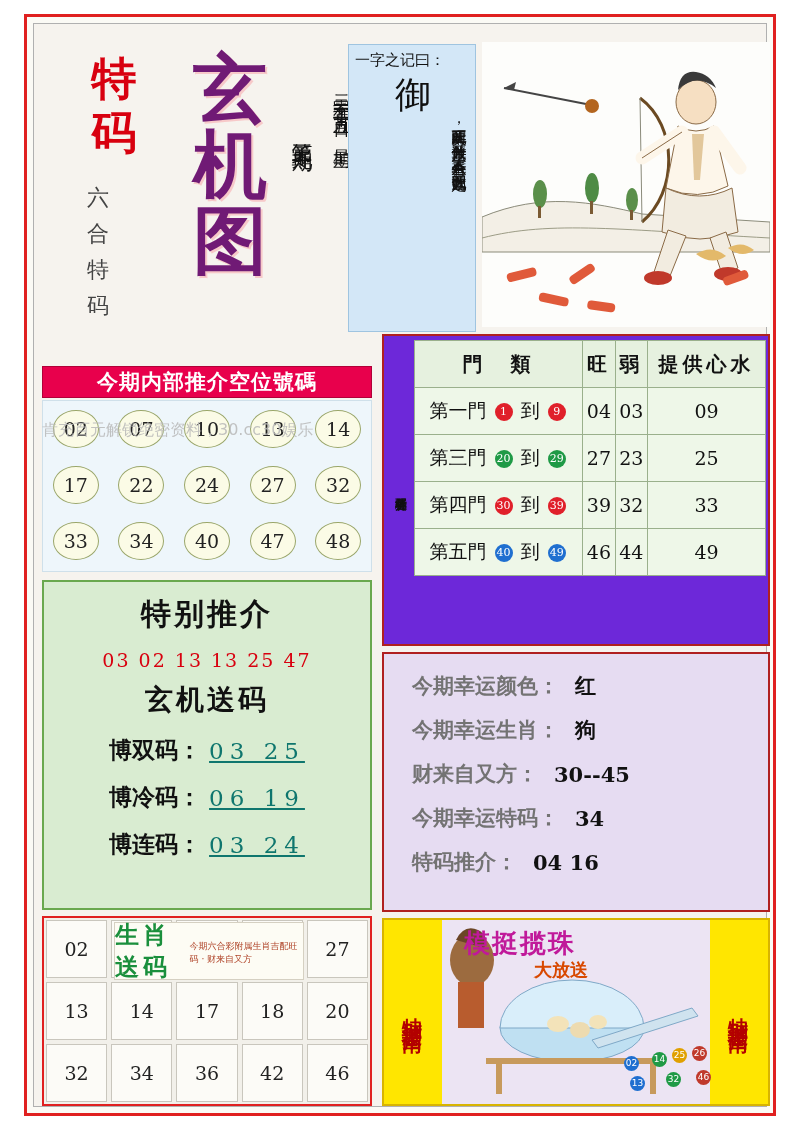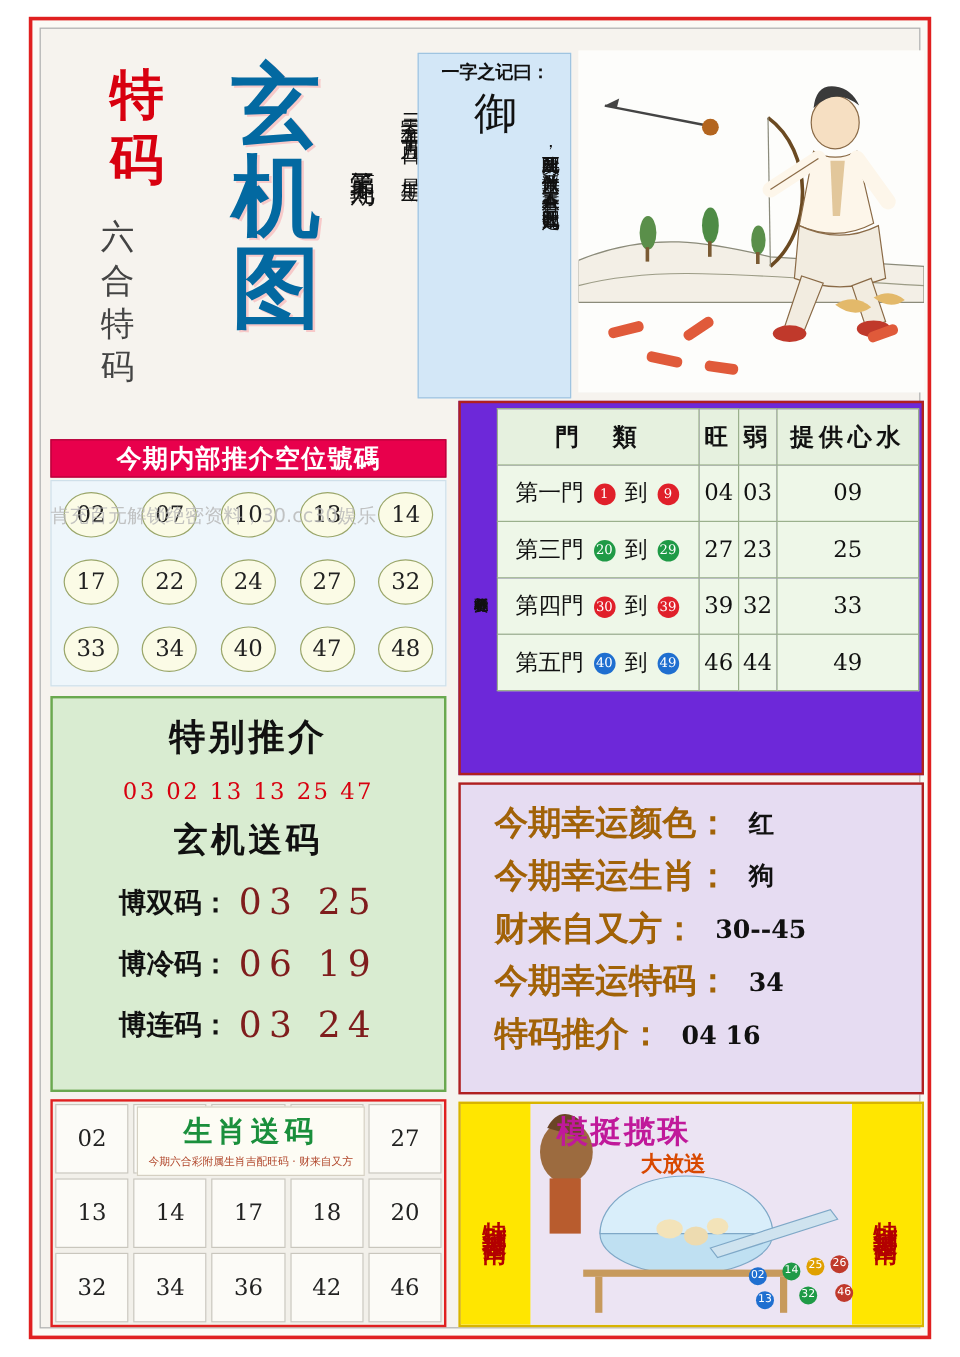--- a/index.html
+++ b/index.html
@@ -4,28 +4,28 @@
 <style>
   html,body{margin:0;padding:0;background:#ffffff;}
   body{width:800px;height:1131px;font-family:"DejaVu Sans","Liberation Sans",sans-serif;overflow:hidden;}
   .page{position:relative;width:800px;height:1131px;background:#ffffff;padding-left:20px;}
   .frame{position:absolute;left:24px;top:14px;width:752px;height:1102px;border:3px solid #e02020;background:#fbfaf5;box-sizing:border-box;}
   .inner{position:absolute;left:6px;top:6px;right:6px;bottom:6px;border:1px solid #b0b0b0;background:#f6f3ee;box-sizing:border-box;}
 
   
   .head{position:absolute;left:8px;top:6px;width:300px;height:330px;}
   .te-ma{position:absolute;left:30px;top:22px;width:86px;height:110px;color:#d8000f;font-family:"DejaVu Serif","Liberation Serif",serif;font-weight:bold;font-size:45px;line-height:54px;text-align:center;letter-spacing:2px;}
-  .liuhe{position:absolute;left:36px;top:150px;width:40px;height:150px;color:#444;font-family:"DejaVu Serif","Liberation Serif",serif;font-size:28px;line-height:36px;text-align:center;}
-  .xuanjitu{position:absolute;left:118px;top:20px;width:140px;height:300px;color:#0369a1;font-family:"DejaVu Serif","Liberation Serif",serif;font-weight:bold;font-size:74px;line-height:76px;text-align:center;text-shadow:2px 2px 0 #f7c9c9;}
+  .liuhe{position:absolute;left:36px;top:150px;width:40px;height:150px;color:#444;font-family:"DejaVu Serif","Liberation Serif",serif;font-size:22px;line-height:36px;text-align:center;}
+  .xuanjitu{position:absolute;left:118px;top:20px;width:140px;height:300px;color:#701a75;font-family:"DejaVu Serif","Liberation Serif",serif;font-weight:bold;font-size:74px;line-height:76px;text-align:center;text-shadow:2px 2px 0 #f7c9c9;}
   .issue{position:absolute;left:248px;top:96px;width:26px;height:185px;writing-mode:vertical-rl;text-orientation:upright;font-family:"DejaVu Serif","Liberation Serif",serif;font-size:21px;color:#111;letter-spacing:2px;}
   .datecol{position:absolute;left:282px;top:52px;width:30px;height:240px;writing-mode:vertical-rl;text-orientation:upright;font-size:17px;color:#111;letter-spacing:3px;font-family:"DejaVu Serif","Liberation Serif",serif;}
 
   
   .poem{position:absolute;left:314px;top:20px;width:128px;height:288px;background:#d3e7f7;border:1px solid #9fc4e0;box-sizing:border-box;}
-  .poem .t1{position:absolute;left:6px;top:6px;width:116px;text-align:center;font-size:15px;color:#111;font-family:"DejaVu Serif","Liberation Serif",serif;font-weight:bold;}
+  .poem .t1{position:absolute;left:6px;top:6px;width:116px;text-align:left;font-size:15px;color:#111;font-family:"DejaVu Serif","Liberation Serif",serif;}
   .poem .big{position:absolute;left:0;top:26px;width:128px;text-align:center;font-size:36px;color:#111;font-family:"DejaVu Serif","Liberation Serif",serif;}
   .poem .verse{position:absolute;right:4px;top:74px;width:120px;height:206px;writing-mode:vertical-rl;text-orientation:upright;font-size:15px;line-height:24px;color:#111;font-family:"DejaVu Serif","Liberation Serif",serif;}
 
   
   .illus{position:absolute;left:448px;top:18px;width:288px;height:285px;background:#fdfdfb;overflow:hidden;}
 
   
   .recbar{position:absolute;left:8px;top:342px;width:330px;height:32px;background:#e8004c;border:1px solid #b10038;box-sizing:border-box;}
   .recbar span{display:block;text-align:center;line-height:30px;color:#ffffff;font-size:21px;font-weight:bold;font-family:"DejaVu Serif","Liberation Serif",serif;letter-spacing:1px;}
   .ballbox{position:absolute;left:8px;top:376px;width:330px;height:172px;background:#eef6fb;border:1px solid #cfe0ea;box-sizing:border-box;}
@@ -33,47 +33,47 @@
   .ball{width:44px;height:36px;border-radius:50%;border:1px solid #9aa66a;background:#fbfbe6;display:flex;align-items:center;justify-content:center;font-size:19px;color:#222;font-family:"DejaVu Serif","Liberation Serif",serif;}
   .watermark{position:absolute;left:8px;top:396px;width:700px;text-align:left;font-size:16px;color:#b9b9b9;opacity:.85;pointer-events:none;}
 
   
   .greenbox{position:absolute;left:8px;top:556px;width:330px;height:330px;background:#d9ecd1;border:2px solid #6aa84f;box-sizing:border-box;}
   .gb-title{text-align:center;font-size:30px;font-weight:bold;color:#111;font-family:"DejaVu Serif","Liberation Serif",serif;margin-top:12px;letter-spacing:3px;}
   .gb-nums{text-align:center;font-size:19px;color:#d8000f;margin-top:14px;letter-spacing:2px;font-family:"DejaVu Serif","Liberation Serif",serif;}
   .gb-title2{text-align:center;font-size:28px;font-weight:bold;color:#111;font-family:"DejaVu Serif","Liberation Serif",serif;margin-top:10px;letter-spacing:3px;}
   .gb-line{display:flex;align-items:center;justify-content:center;margin-top:16px;font-family:"DejaVu Serif","Liberation Serif",serif;}
   .gb-lbl{font-size:23px;font-weight:bold;color:#111;}
-  .gb-val{font-size:30px;color:#7f1d1d;margin-left:8px;letter-spacing:6px;}
+  .gb-val{font-size:23px;color:#0f766e;margin-left:8px;letter-spacing:6px;text-decoration:underline;}
 
   
   .zodiac{position:absolute;left:8px;top:892px;width:330px;height:190px;background:#f2f0ea;border:2px solid #e02020;box-sizing:border-box;}
   .zrow{display:flex;height:62px;}
   .zcell{flex:1;border:1px solid #c9c6bd;margin:2px;background:#fcfbf7;position:relative;display:flex;align-items:center;justify-content:center;}
   .znum{font-size:19px;color:#222;font-family:"DejaVu Serif","Liberation Serif",serif;}
-  .zbanner{position:absolute;left:70px;top:4px;width:188px;height:56px;background:#fdfcf4;border:1px solid #d5d0c2;display:flex;flex-direction:column;align-items:center;justify-content:center;}
+  .zbanner{position:absolute;left:70px;top:4px;width:188px;height:56px;background:#fdfcf4;border:1px solid #d5d0c2;display:flex;flex-direction:row;align-items:center;justify-content:center;}
   .zb-title{font-size:24px;font-weight:bold;color:#1a8f3c;font-family:"DejaVu Serif","Liberation Serif",serif;letter-spacing:4px;}
   .zb-sub{font-size:9px;color:#b0452a;margin-top:3px;}
 
   
   .tablebox{position:absolute;left:348px;top:310px;width:388px;height:312px;background:#6d28d9;border:2px solid #b02020;box-sizing:border-box;}
   .side-label{position:absolute;left:4px;top:8px;width:22px;height:290px;writing-mode:vertical-rl;text-orientation:upright;font-size:12px;line-height:18px;color:#111;text-align:center;font-family:"DejaVu Serif","Liberation Serif",serif;}
   table.gatetbl{position:absolute;left:30px;top:4px;width:352px;border-collapse:collapse;font-family:"DejaVu Serif","Liberation Serif",serif;}
   table.gatetbl th,table.gatetbl td{border:1px solid #9ab08c;height:44px;text-align:center;font-size:19px;color:#111;background:#eef7e8;}
   table.gatetbl th{font-size:20px;letter-spacing:4px;background:#e6f1df;}
   .gname{font-size:19px;}
   .chip{display:inline-block;width:18px;height:18px;line-height:18px;border-radius:50%;font-size:11px;color:#fff;text-align:center;vertical-align:middle;margin:0 2px;}
   .c-red{background:#e0202a;}
   .c-blue{background:#1f6fd0;}
   .c-green{background:#1f9a46;}
 
   
   .purple{position:absolute;left:348px;top:628px;width:388px;height:260px;background:#e6dcf2;border:2px solid #b02020;box-sizing:border-box;padding-top:10px;}
   .pline{display:flex;align-items:center;height:44px;padding-left:28px;font-family:"DejaVu Serif","Liberation Serif",serif;}
-  .plbl{font-size:28px;color:#a16207;font-weight:bold;}
+  .plbl{font-size:21px;color:#737373;font-weight:bold;}
   .pval{font-size:21px;color:#111;font-weight:bold;margin-left:16px;}
 
   
   .botban{position:absolute;left:348px;top:894px;width:388px;height:188px;border:2px solid #d8b400;background:#fdf6d8;box-sizing:border-box;overflow:hidden;}
   .side-yellow{position:absolute;top:0;width:58px;height:100%;background:#ffe600;display:flex;align-items:center;justify-content:center;}
   .side-yellow span{writing-mode:vertical-rl;text-orientation:upright;font-size:20px;font-weight:bold;color:#b30000;letter-spacing:4px;font-family:"DejaVu Serif","Liberation Serif",serif;}
   .bb-center{position:absolute;left:58px;right:58px;top:0;bottom:0;background:linear-gradient(180deg,#efe3f4 0%,#e7dff1 60%,#efe9f5 100%);}
   .bb-title{position:absolute;left:80px;top:6px;font-size:26px;font-weight:bold;color:#c0199a;font-family:"DejaVu Serif","Liberation Serif",serif;letter-spacing:2px;}
   .bb-sub{position:absolute;left:150px;top:38px;font-size:18px;font-weight:bold;color:#d84800;font-family:"DejaVu Serif","Liberation Serif",serif;}
   .minidot{position:absolute;width:15px;height:15px;border-radius:50%;color:#fff;font-size:9px;line-height:15px;text-align:center;font-family:"DejaVu Sans",sans-serif;}

